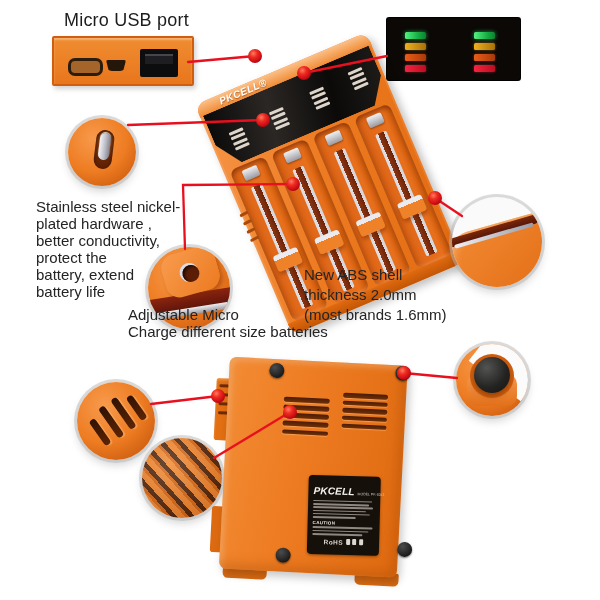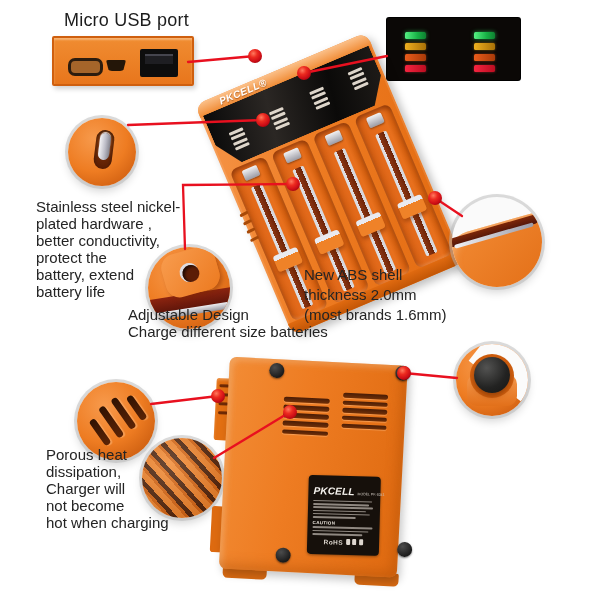--- a/index.html
+++ b/index.html
@@ -275,30 +275,25 @@
     <div class="si-ring"></div>
     <div class="si-pad"></div>
   </div>
 
   <div class="feat" style="left:36px;top:198px;">Stainless steel nickel-
 plated hardware ,
 better conductivity,
 protect the
 battery, extend
 battery life</div>
-  <div class="feat" style="left:128px;top:306px;">Adjustable Design
+  <div class="feat" style="left:128px;top:306px;">Adjustable Micro
 Charge different size batteries</div>
   <div class="feat" style="left:304px;top:265px;width:175px;text-align:left;line-height:20px;">New ABS shell
 thickness 2.0mm
 (most brands 1.6mm)</div>
-  <div class="feat" style="left:46px;top:446px;line-height:17px;">Porous heat
-dissipation,
-Charger will
-not become
-hot when charging</div>
 
   <div class="charger-back">
     <div class="cb-tab-top">
         <i></i>
         <i></i>
         <i></i>
         <i></i>
       </div>
     <div class="cb-tab-bottom"></div>
     <div class="cb-flange fl1"></div>

